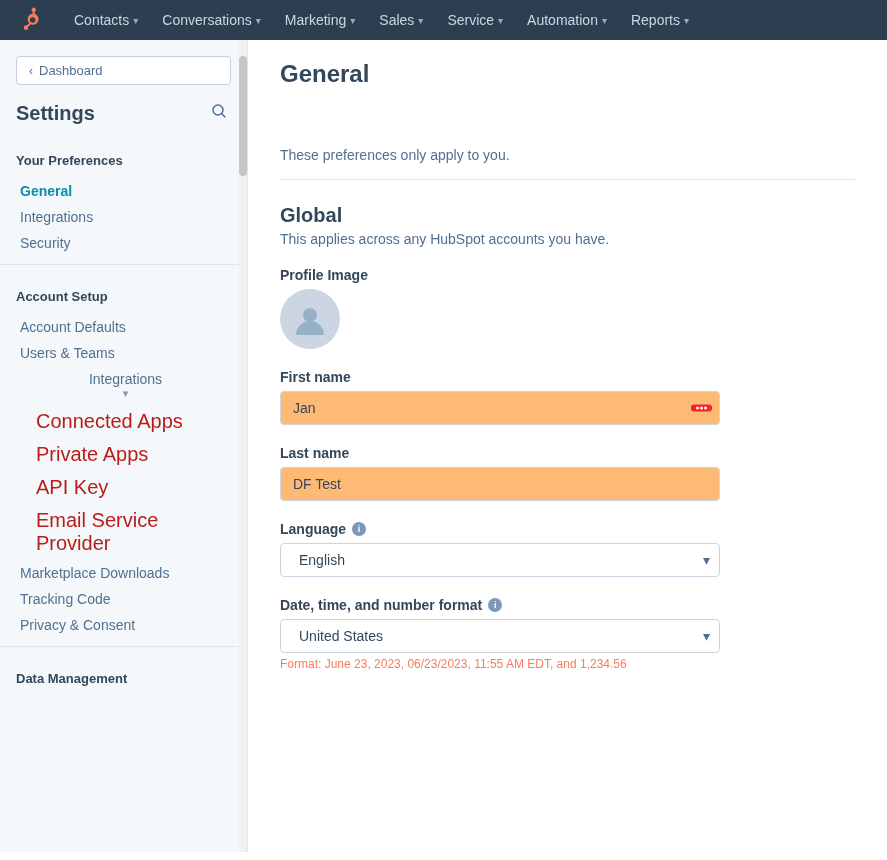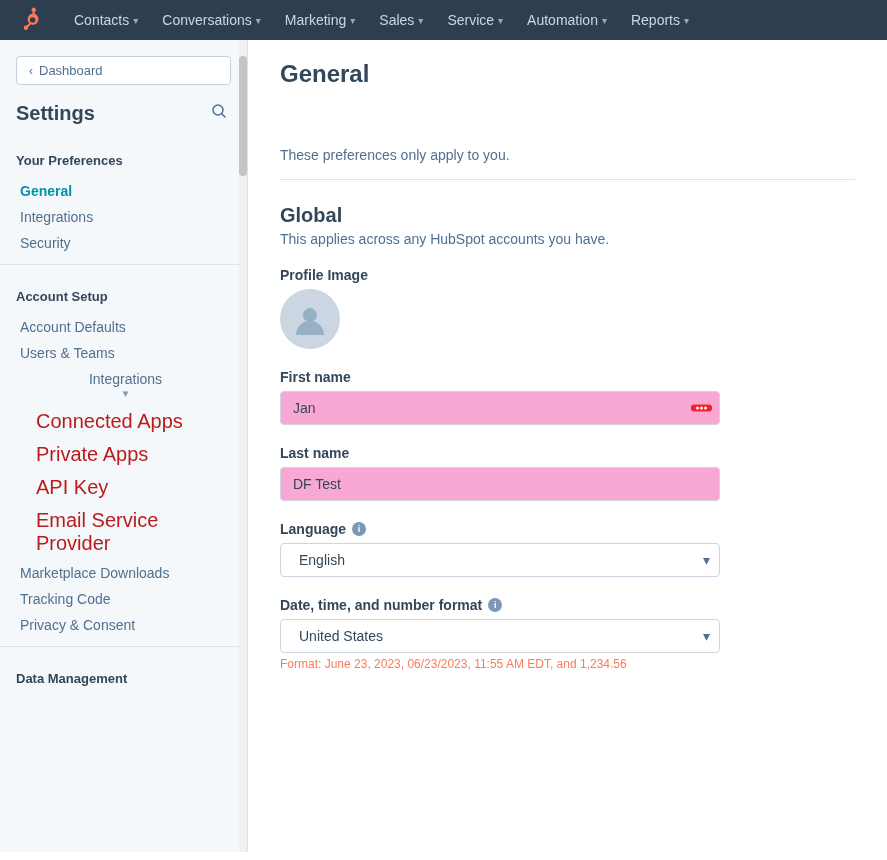--- a/index.html
+++ b/index.html
@@ -243,21 +243,21 @@
       position: relative;
       max-width: 440px;
     }
     .text-input-wrapper input {
       width: 100%;
       padding: 8px 40px 8px 12px;
       border: 1px solid #cbd6e2;
       border-radius: 4px;
       font-size: 14px;
       color: #33475b;
-      background: #f9a8d4;
+      background: #fdba74;
       outline: none;
     }
     .input-icon-btn {
       position: absolute;
       right: 8px;
       top: 50%;
       transform: translateY(-50%);
       background: #f5222d;
       border-radius: 3px;
       padding: 2px 5px;

